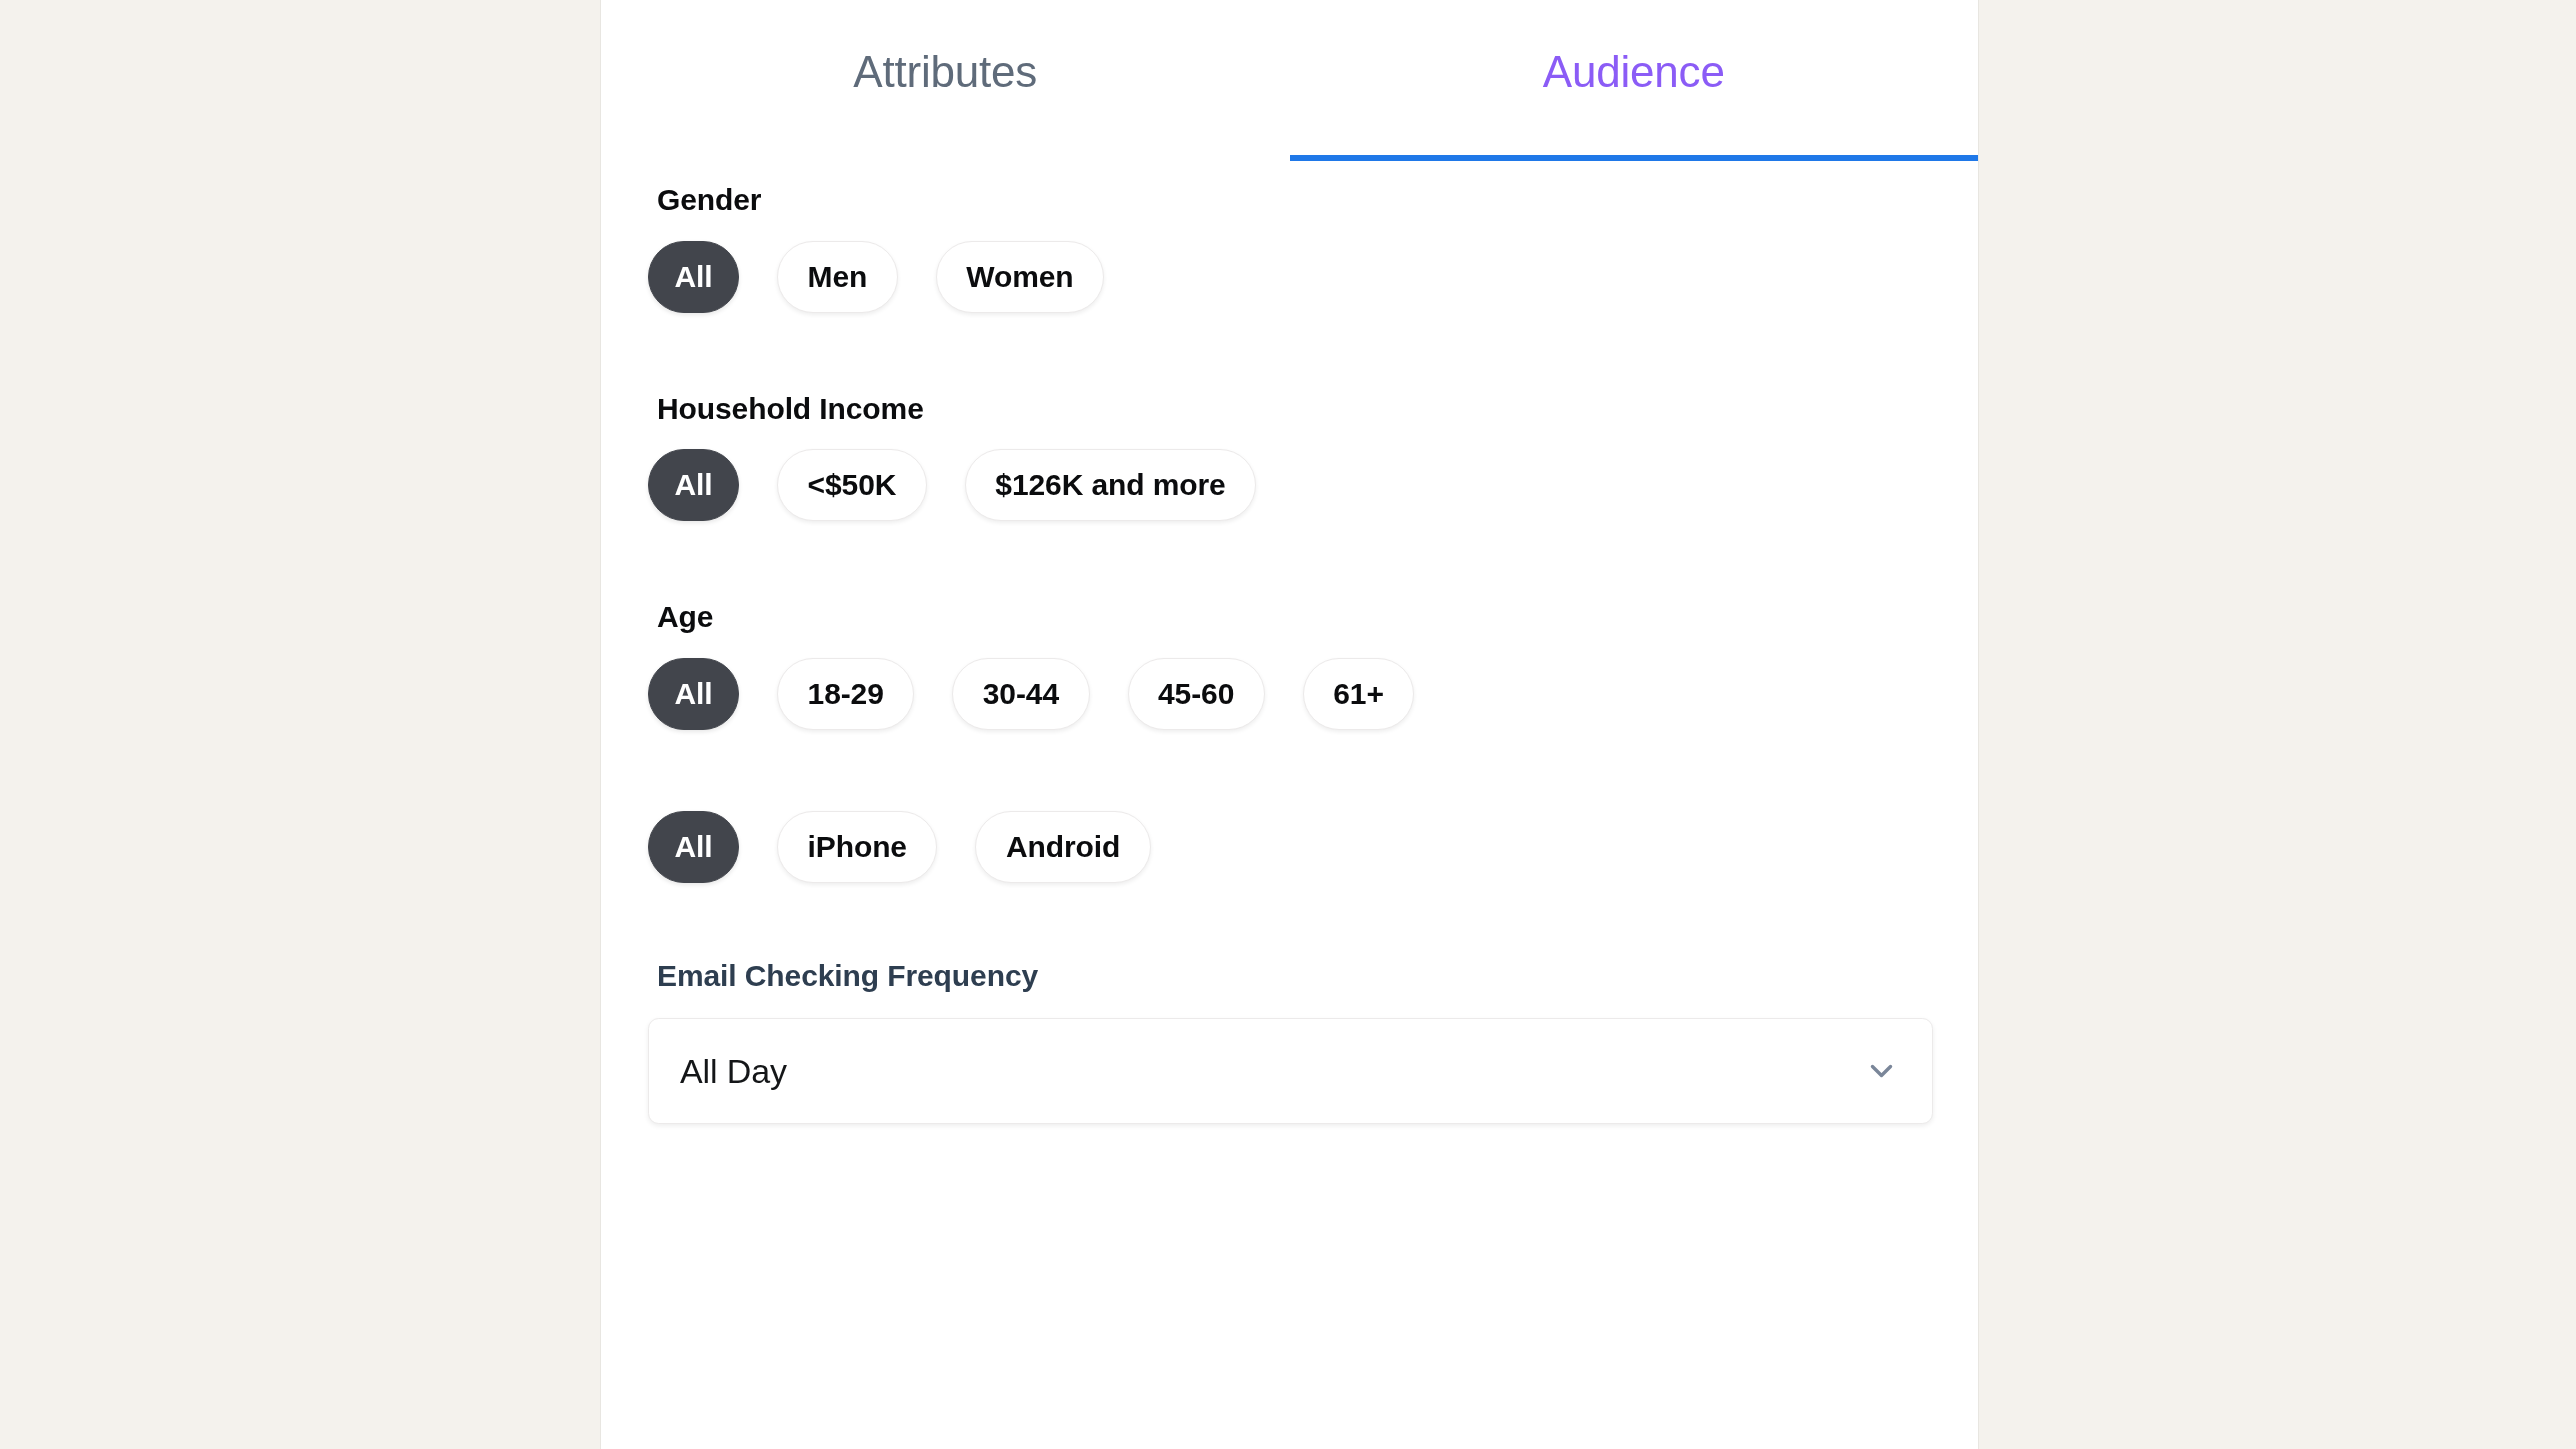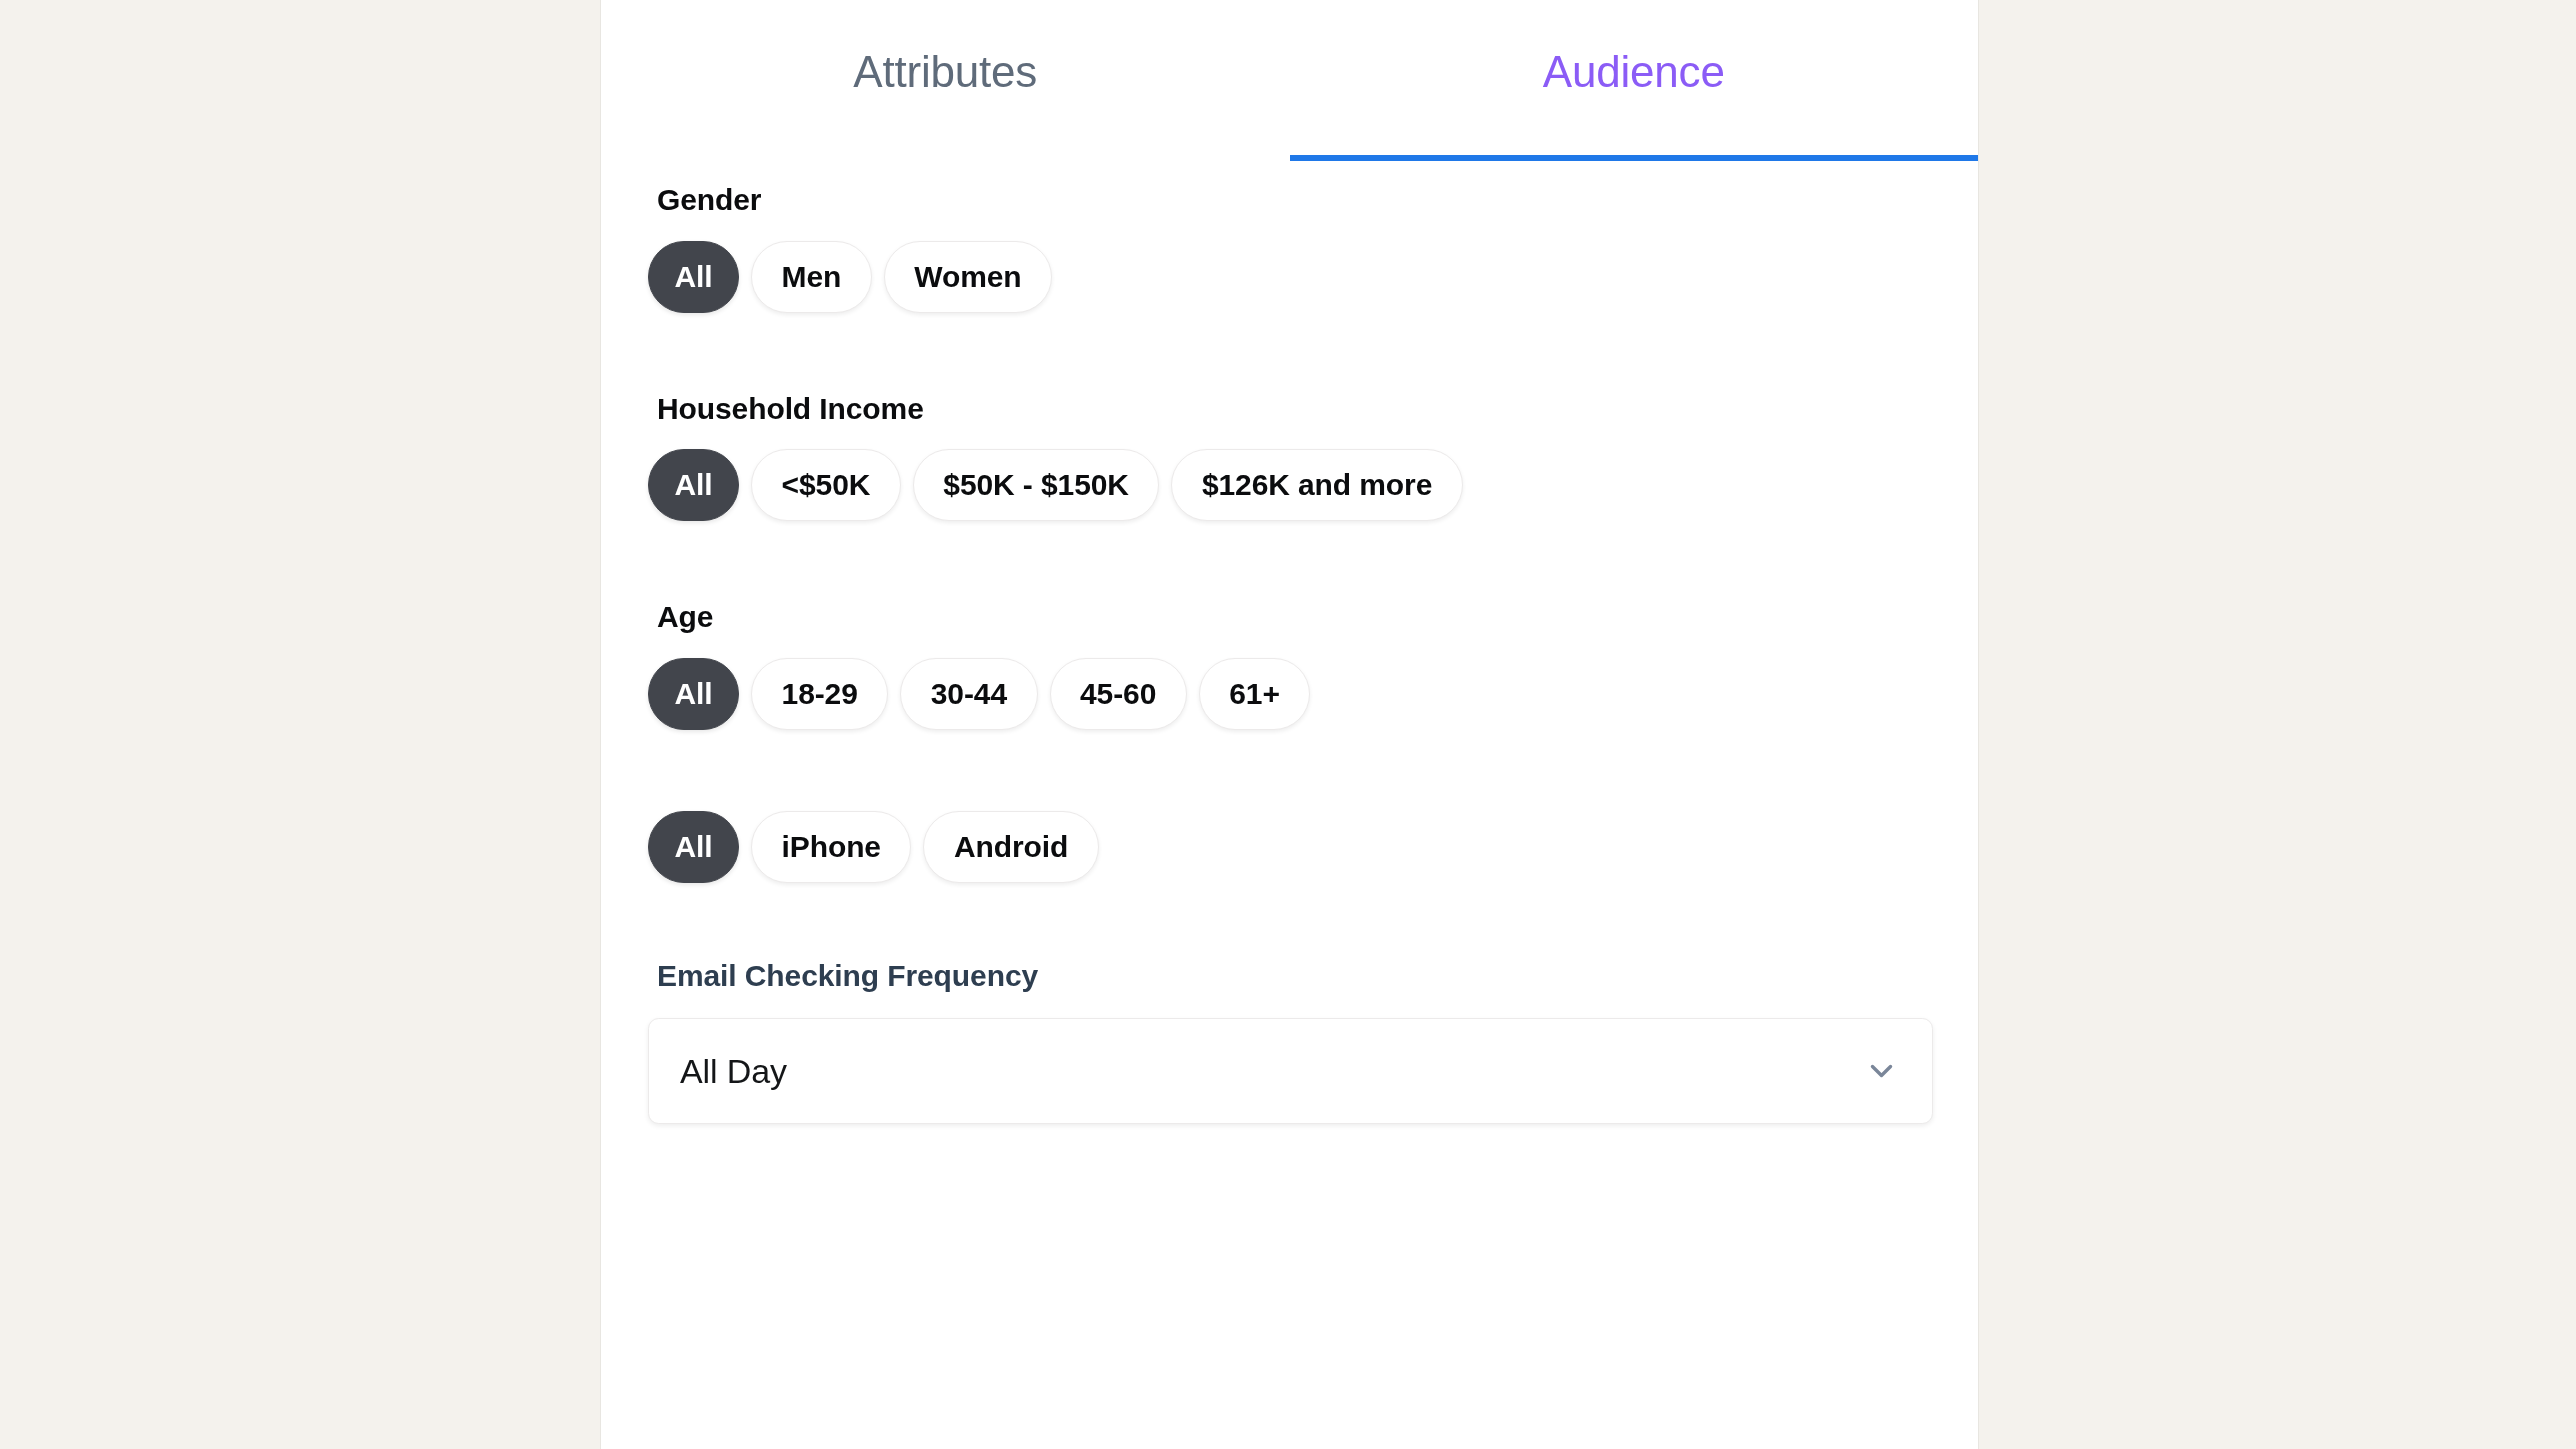--- a/index.html
+++ b/index.html
@@ -99,21 +99,21 @@
   
   .group-gender       { margin-top: 24px; }
   .group-income       { margin-top: 81px; }
   .group-age          { margin-top: 81px; }
   .group-device       { margin-top: 81px; }
   .group-email        { margin-top: 78px; }
 
   .pill-row {
     display: flex;
     align-items: center;
-    gap: 12px;
+    gap: 38px;
     margin-top: 25.5px;
     flex-wrap: nowrap;
   }
 
   .pill {
     display: inline-flex;
     align-items: center;
     justify-content: center;
     height: 72px;
     padding: 0 29.5px;
@@ -204,21 +204,20 @@
           <button class="pill off">Men</button>
           <button class="pill off">Women</button>
         </div>
       </div>
 
       <div class="group group-income">
         <div class="group-title">Household Income</div>
         <div class="pill-row">
           <button class="pill on narrow">All</button>
           <button class="pill off">&lt;$50K</button>
-          <button class="pill off">$50K - $150K</button>
           <button class="pill off">$126K and more</button>
         </div>
       </div>
 
       <div class="group group-age">
         <div class="group-title">Age</div>
         <div class="pill-row">
           <button class="pill on narrow">All</button>
           <button class="pill off">18-29</button>
           <button class="pill off">30-44</button>

